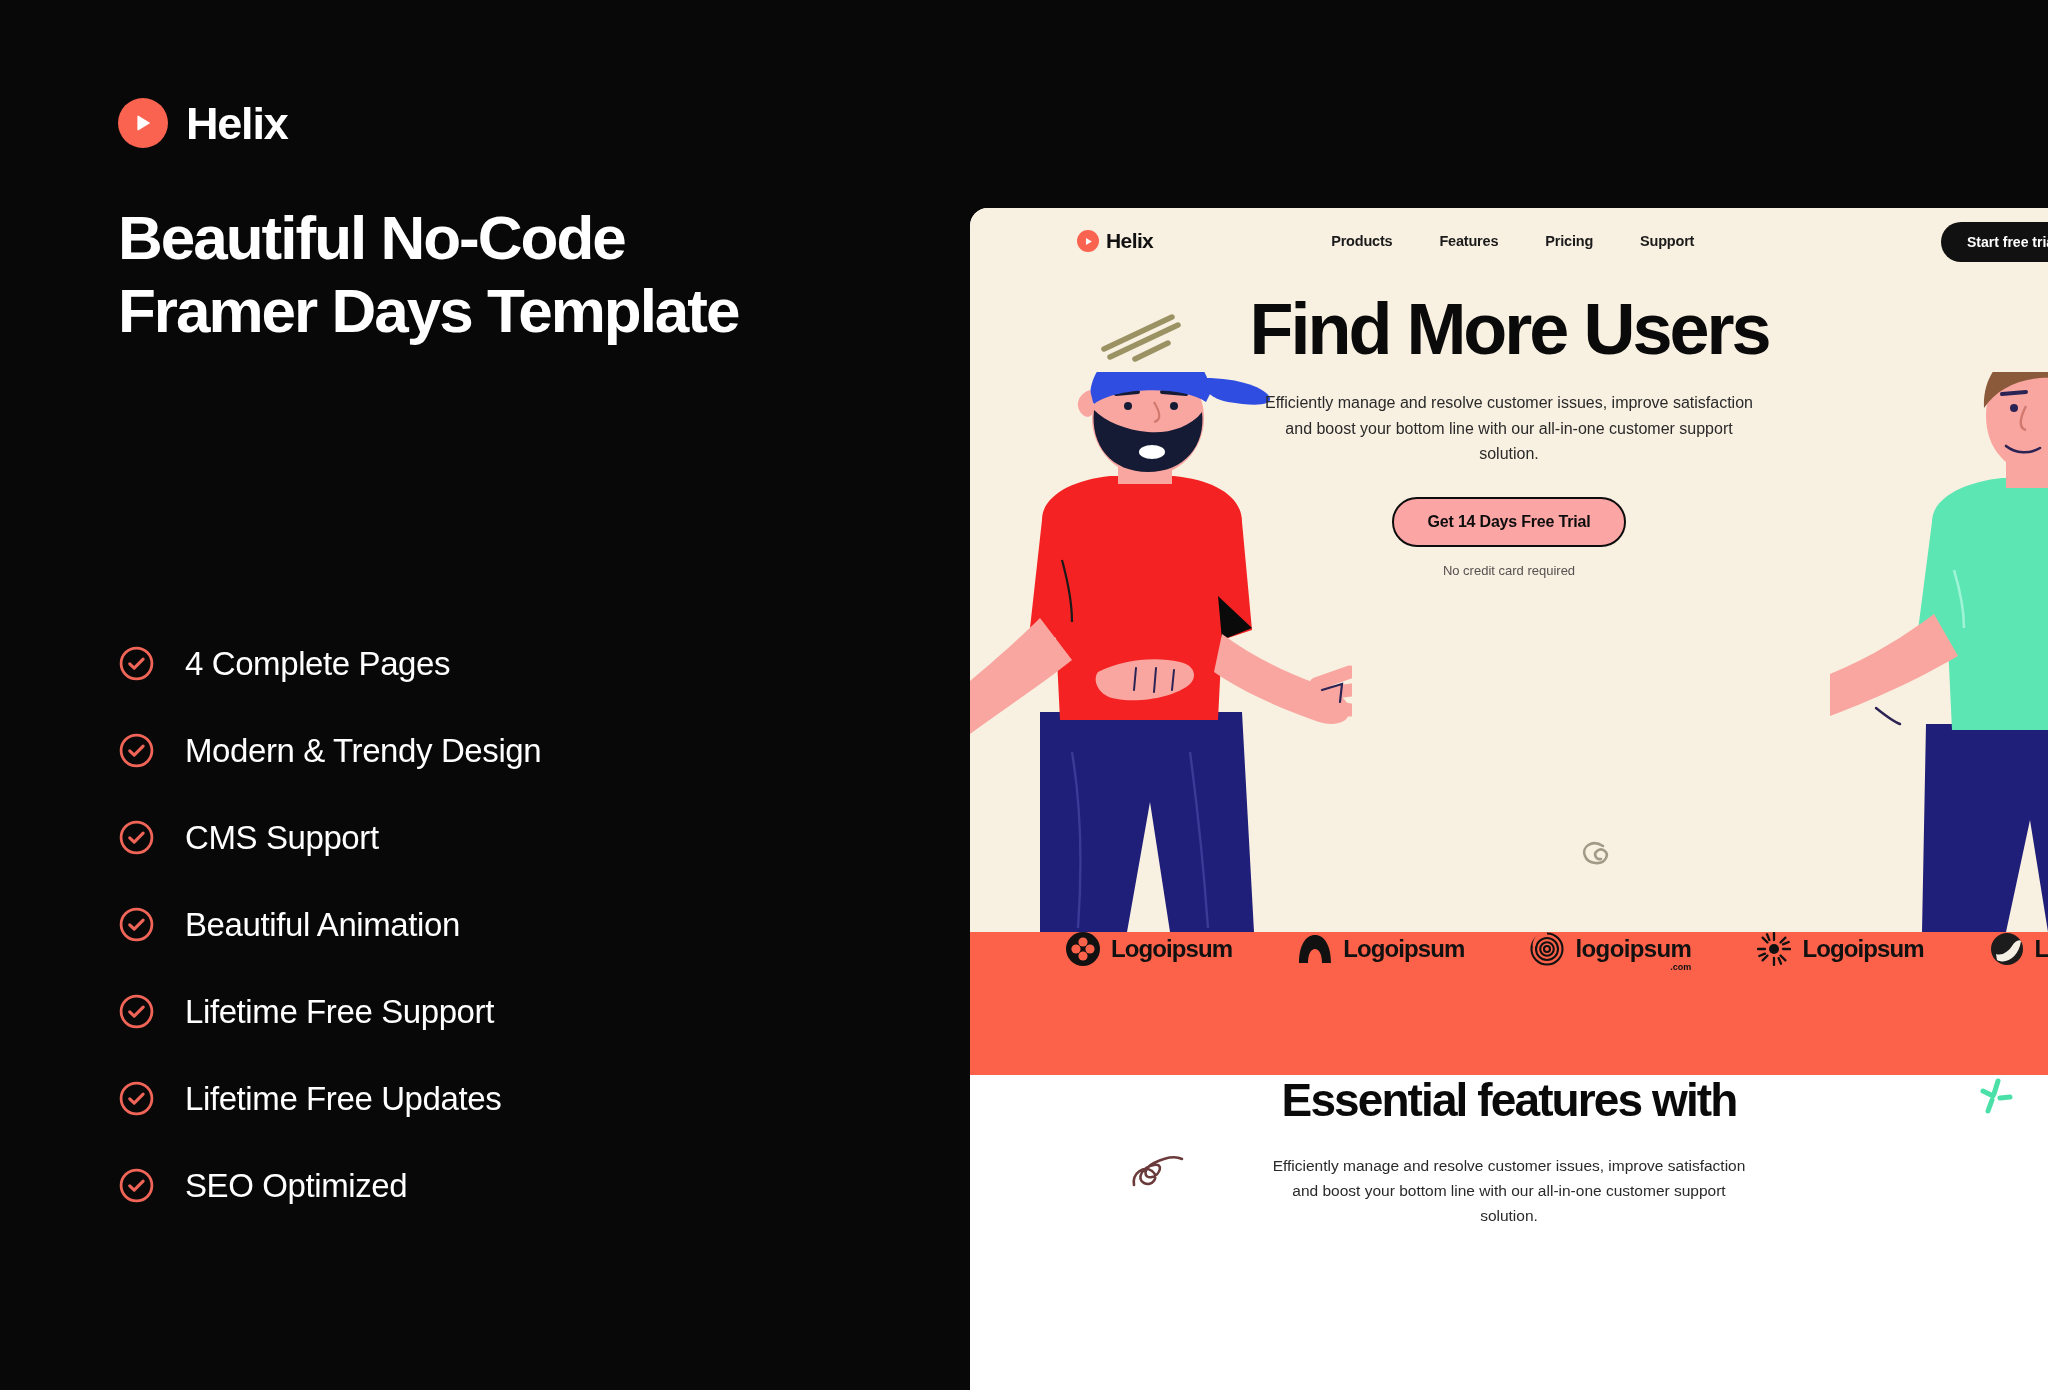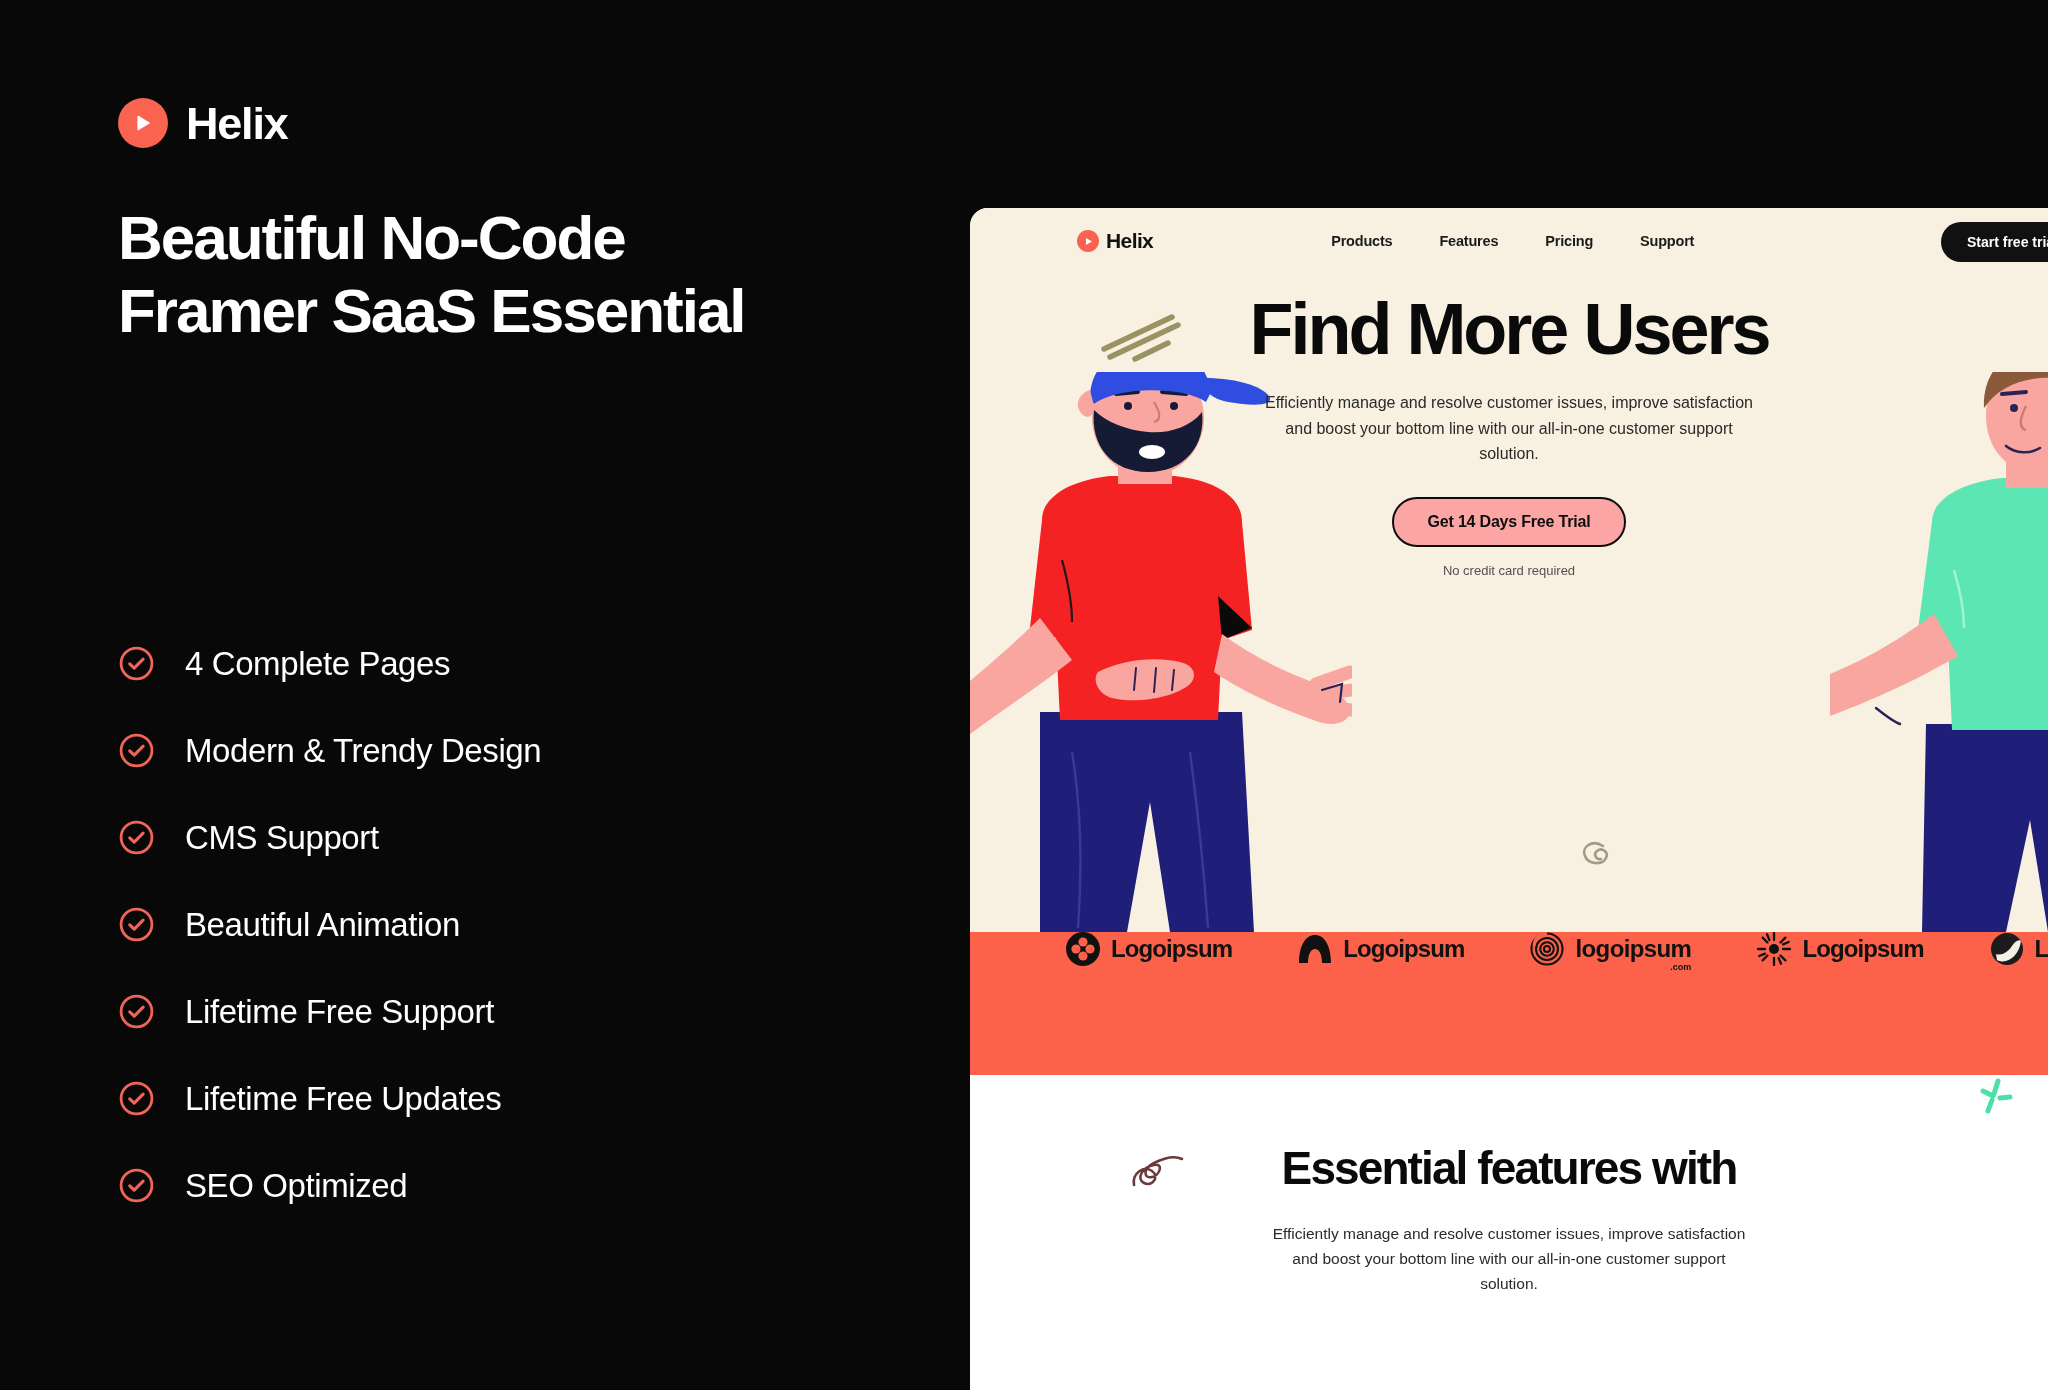--- a/index.html
+++ b/index.html
@@ -174,21 +174,20 @@
   .logo-sub {
     position:absolute; right:0; bottom:-9px;
     font-size:9px; font-weight:700; color:#111111; letter-spacing:0;
   }
 
   
   .features {
     position:relative;
     background:#ffffff;
     height:315px;
-    padding-top:68px;
     text-align:center;
     overflow:hidden;
   }
   .features-title {
     font-size:46px; font-weight:700; color:#0a0a0a;
     letter-spacing:-1.9px; line-height:1.12;
   }
   .features-sub {
     margin:26px auto 0;
     width:492px;
@@ -206,21 +205,21 @@
     <span class="brand-mark">
       <svg width="24" height="24" viewBox="0 0 24 24" aria-hidden="true">
         <path d="M7.5 4.8 L18.5 11.4 a0.7 0.7 0 0 1 0 1.2 L7.5 19.2 a0.7 0.7 0 0 1 -1.1 -0.6 V5.4 a0.7 0.7 0 0 1 1.1 -0.6 Z" fill="#ffffff"></path>
       </svg>
     </span>
     <span class="brand-name">Helix</span>
   </div>
 
   <h1 class="promo-title">
     <span>Beautiful No-Code</span><br>
-    <span>Framer SaaS Essential</span>
+    <span>Framer Days Template</span>
   </h1>
 
   <ul class="feature-list">
     <li class="feature-item">
       <svg class="check-icon" viewBox="0 0 24 24">
         <circle cx="12" cy="12" r="10" fill="none" stroke="#F06557" stroke-width="1.8"></circle>
         <path d="M7.6 12.2 L10.5 15 L16.3 9.2" fill="none" stroke="#F06557" stroke-width="2" stroke-linecap="round" stroke-linejoin="round"></path>
       </svg>
       <span class="feature-label">4 Complete Pages</span>
     </li>

